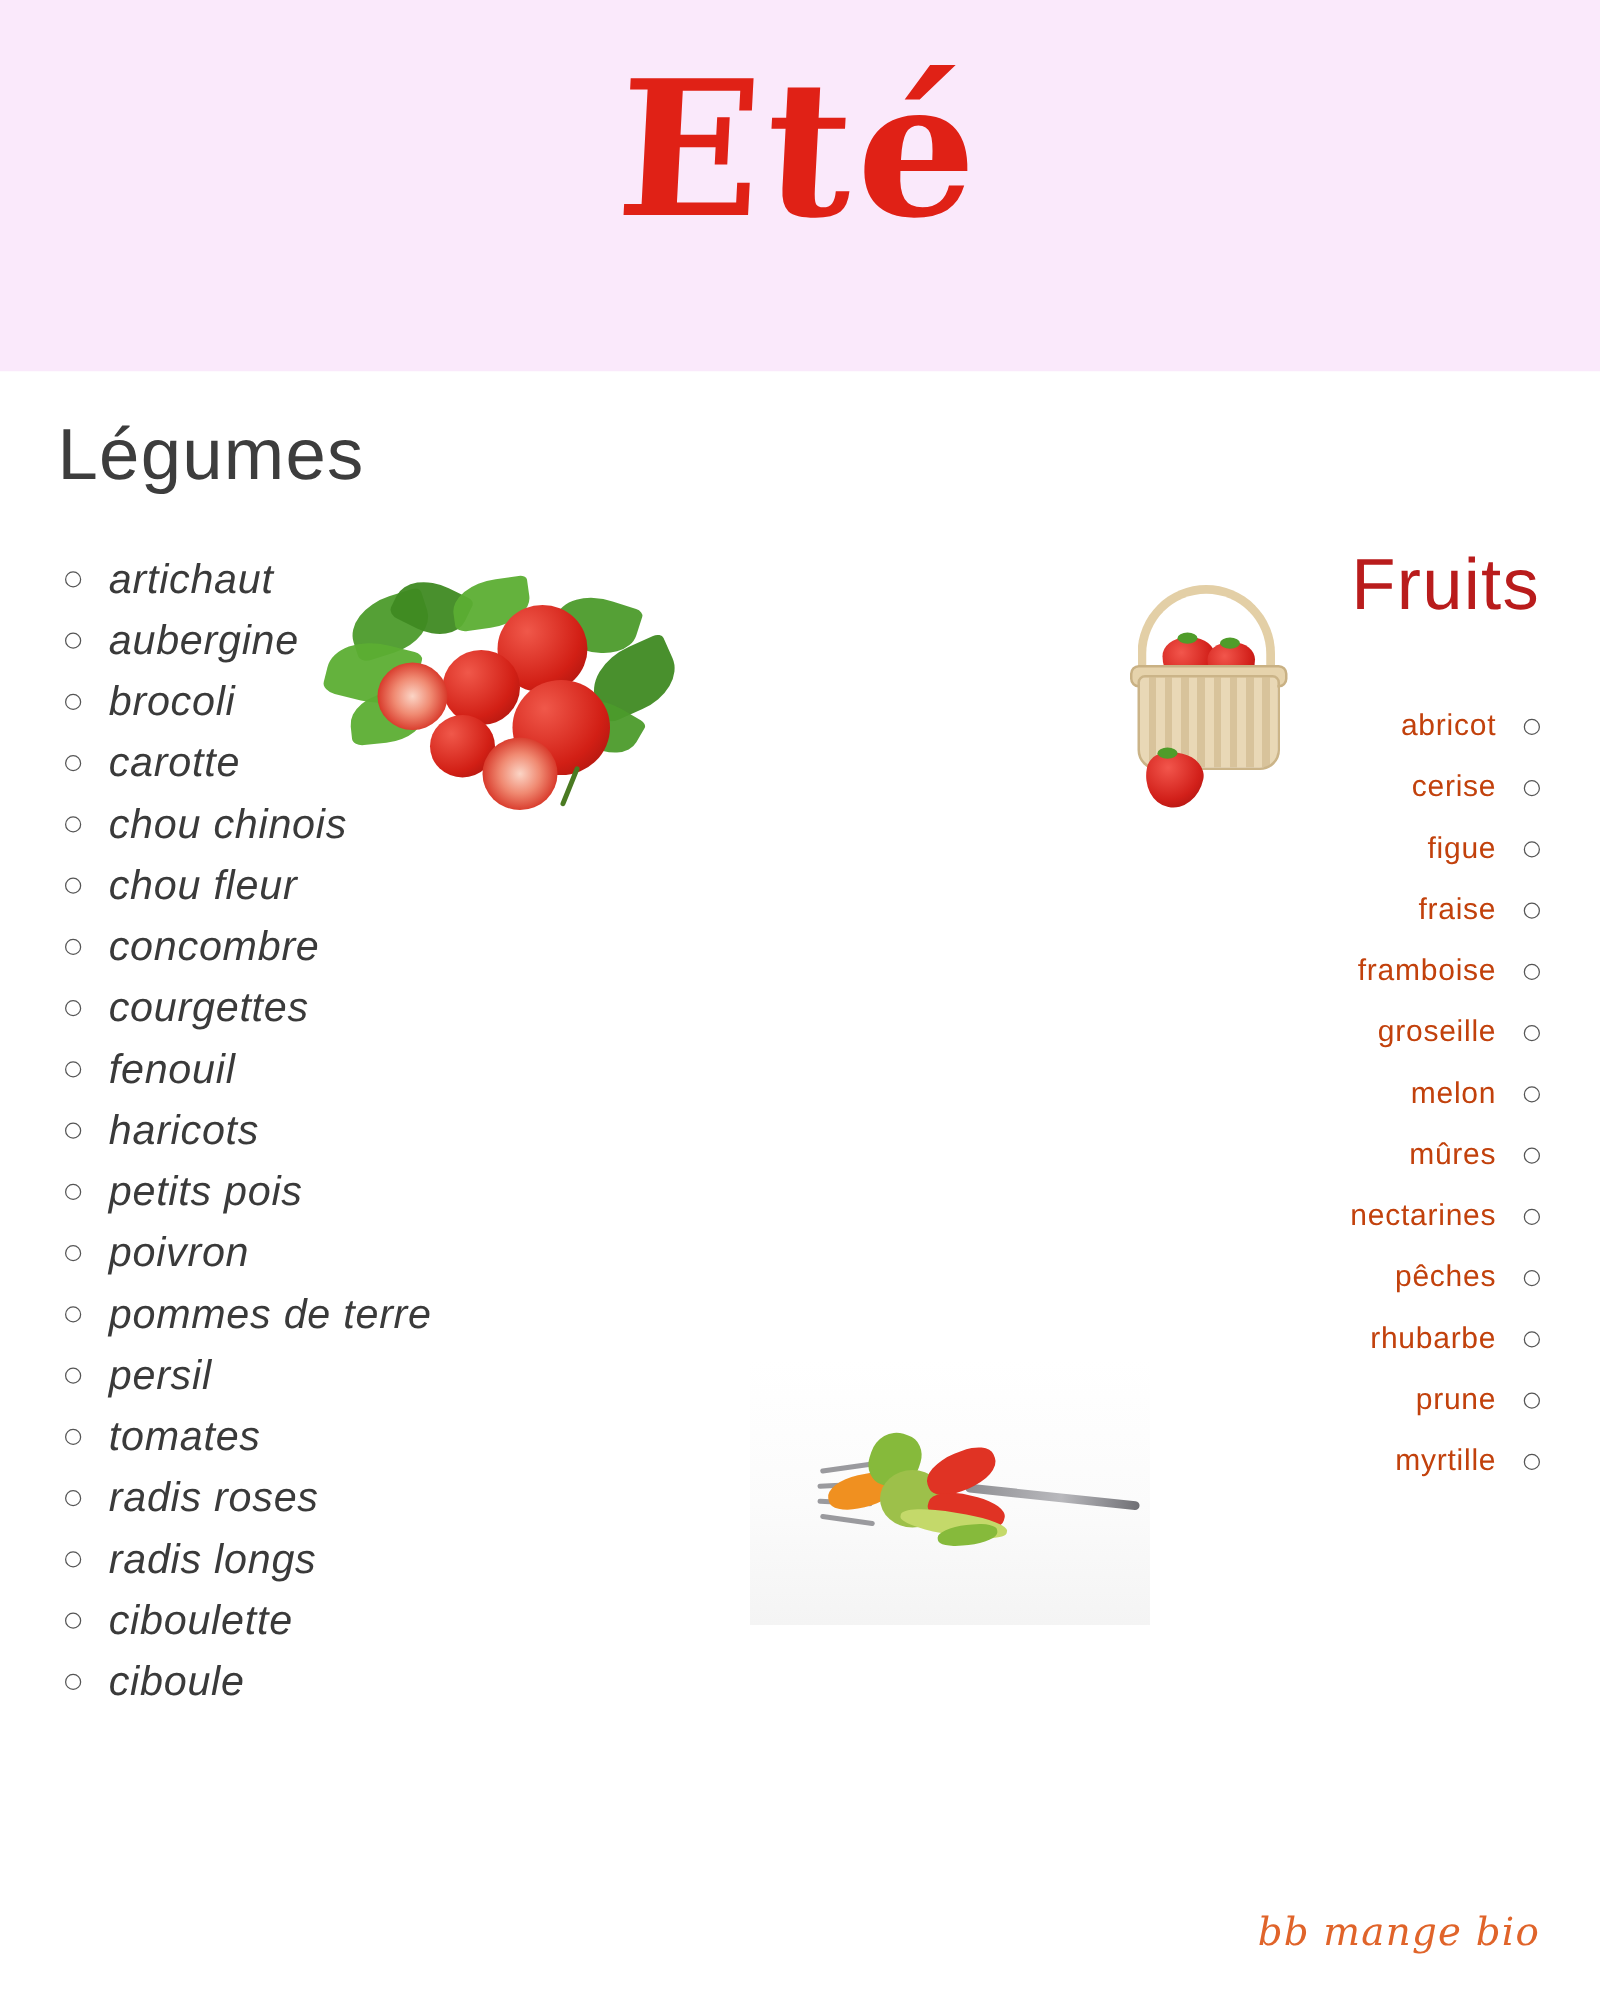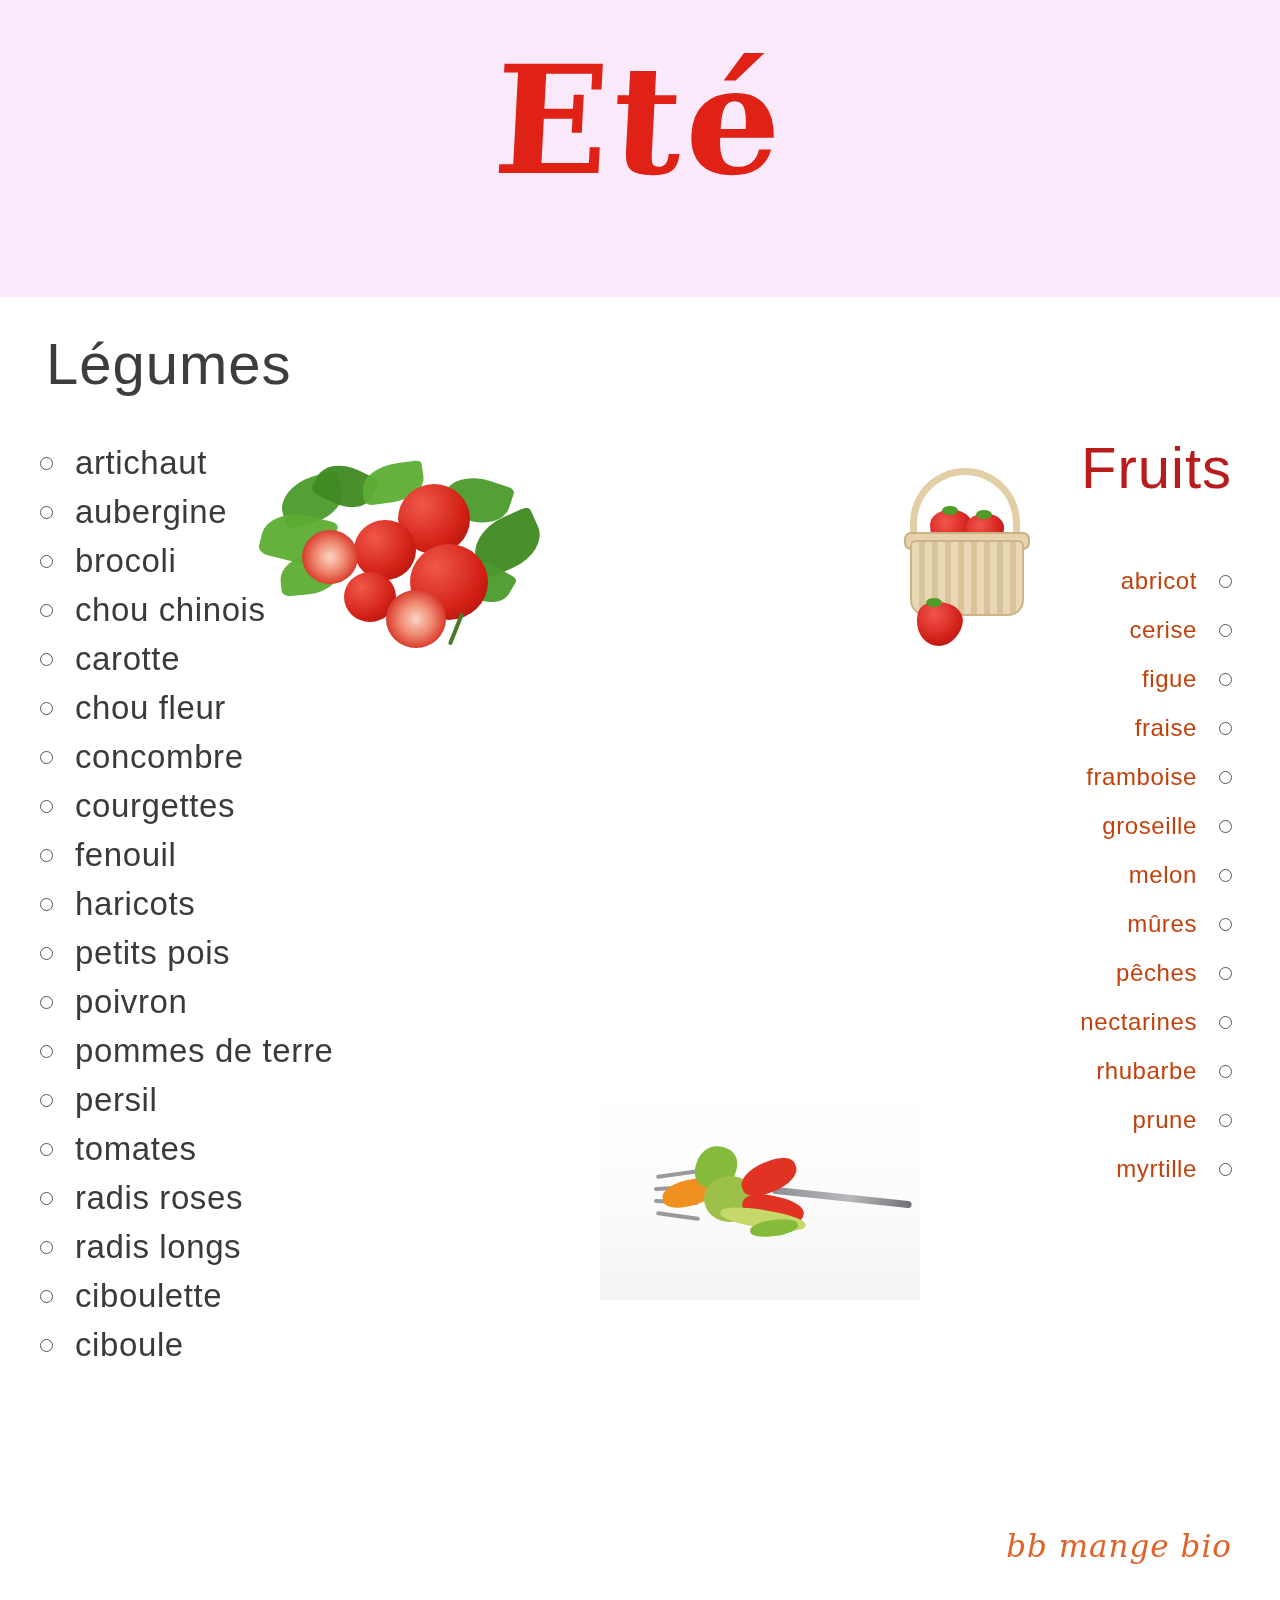--- a/index.html
+++ b/index.html
@@ -44,26 +44,27 @@
     position: absolute;
     left: 46px;
     top: 330px;
     font-size: 58px;
     color: #3d3d3d;
     font-weight: 300;
     letter-spacing: 1px;
   }
   .legumes-list {
     position: absolute;
-    left: 36px;
+    left: 48px;
     top: 438px;
     list-style: none;
     margin: 0;
     padding: 0;
     width: 560px;
+    font-style: italic;
   }
   .legumes-list li {
     height: 49px;
     line-height: 49px;
     font-size: 33px;
     color: #3a3a3a;
     font-weight: 300;
     letter-spacing: 0.6px;
     position: relative;
     padding-left: 39px;
@@ -261,22 +262,22 @@
 <body>
 
 <div class="header-band"></div>
 <div class="season-title">Eté</div>
 
 <div class="legumes-heading">Légumes</div>
 <ul class="legumes-list">
   <li><span class="bullet"></span><span>artichaut</span></li>
   <li><span class="bullet"></span><span>aubergine</span></li>
   <li><span class="bullet"></span><span>brocoli</span></li>
+  <li><span class="bullet"></span><span>carotte</span></li>
   <li><span class="bullet"></span><span>chou chinois</span></li>
-  <li><span class="bullet"></span><span>carotte</span></li>
   <li><span class="bullet"></span><span>chou fleur</span></li>
   <li><span class="bullet"></span><span>concombre</span></li>
   <li><span class="bullet"></span><span>courgettes</span></li>
   <li><span class="bullet"></span><span>fenouil</span></li>
   <li><span class="bullet"></span><span>haricots</span></li>
   <li><span class="bullet"></span><span>petits pois</span></li>
   <li><span class="bullet"></span><span>poivron</span></li>
   <li><span class="bullet"></span><span>pommes de terre</span></li>
   <li><span class="bullet"></span><span>persil</span></li>
   <li><span class="bullet"></span><span>tomates</span></li>
@@ -289,22 +290,22 @@
 <div class="fruits-heading">Fruits</div>
 <ul class="fruits-list">
   <li><span>abricot</span><span class="bullet"></span></li>
   <li><span>cerise</span><span class="bullet"></span></li>
   <li><span>figue</span><span class="bullet"></span></li>
   <li><span>fraise</span><span class="bullet"></span></li>
   <li><span>framboise</span><span class="bullet"></span></li>
   <li><span>groseille</span><span class="bullet"></span></li>
   <li><span>melon</span><span class="bullet"></span></li>
   <li><span>mûres</span><span class="bullet"></span></li>
+  <li><span>nectarines</span><span class="bullet"></span></li>
   <li><span>pêches</span><span class="bullet"></span></li>
-  <li><span>nectarines</span><span class="bullet"></span></li>
   <li><span>rhubarbe</span><span class="bullet"></span></li>
   <li><span>prune</span><span class="bullet"></span></li>
   <li><span>myrtille</span><span class="bullet"></span></li>
 </ul>
 
 <div class="photo photo-tomatoes">
   <span class="leaf" style="left:22px;  top:16px;  width:64px; height:44px; transform:rotate(-18deg);"></span>
   <span class="leaf l2" style="left:4px;   top:52px;  width:72px; height:48px; transform:rotate(14deg);"></span>
   <span class="leaf l3" style="left:58px;  top:4px;   width:58px; height:40px; transform:rotate(26deg);"></span>
   <span class="leaf l2" style="left:104px; top:2px;   width:62px; height:38px; transform:rotate(-8deg);"></span>

